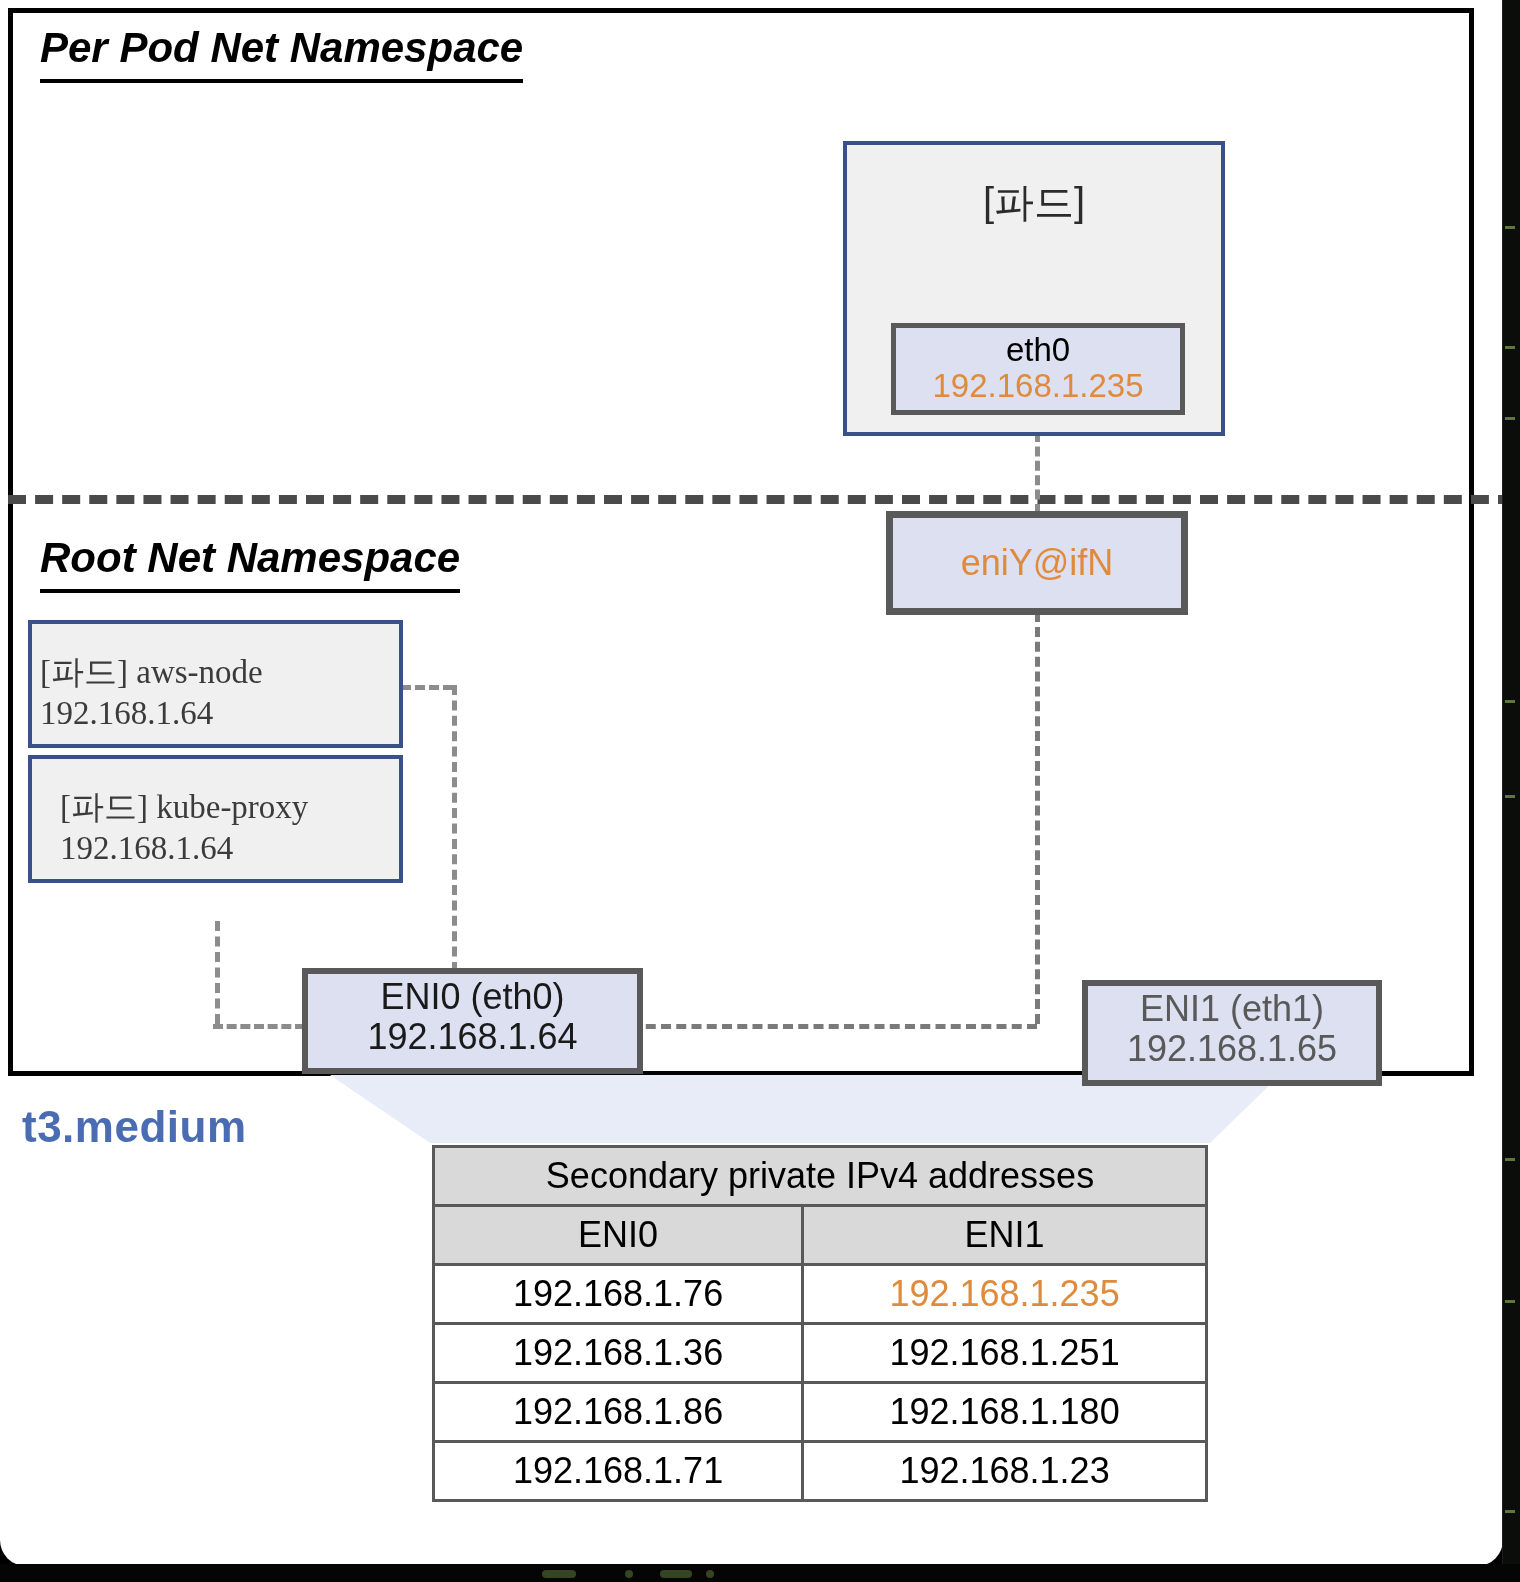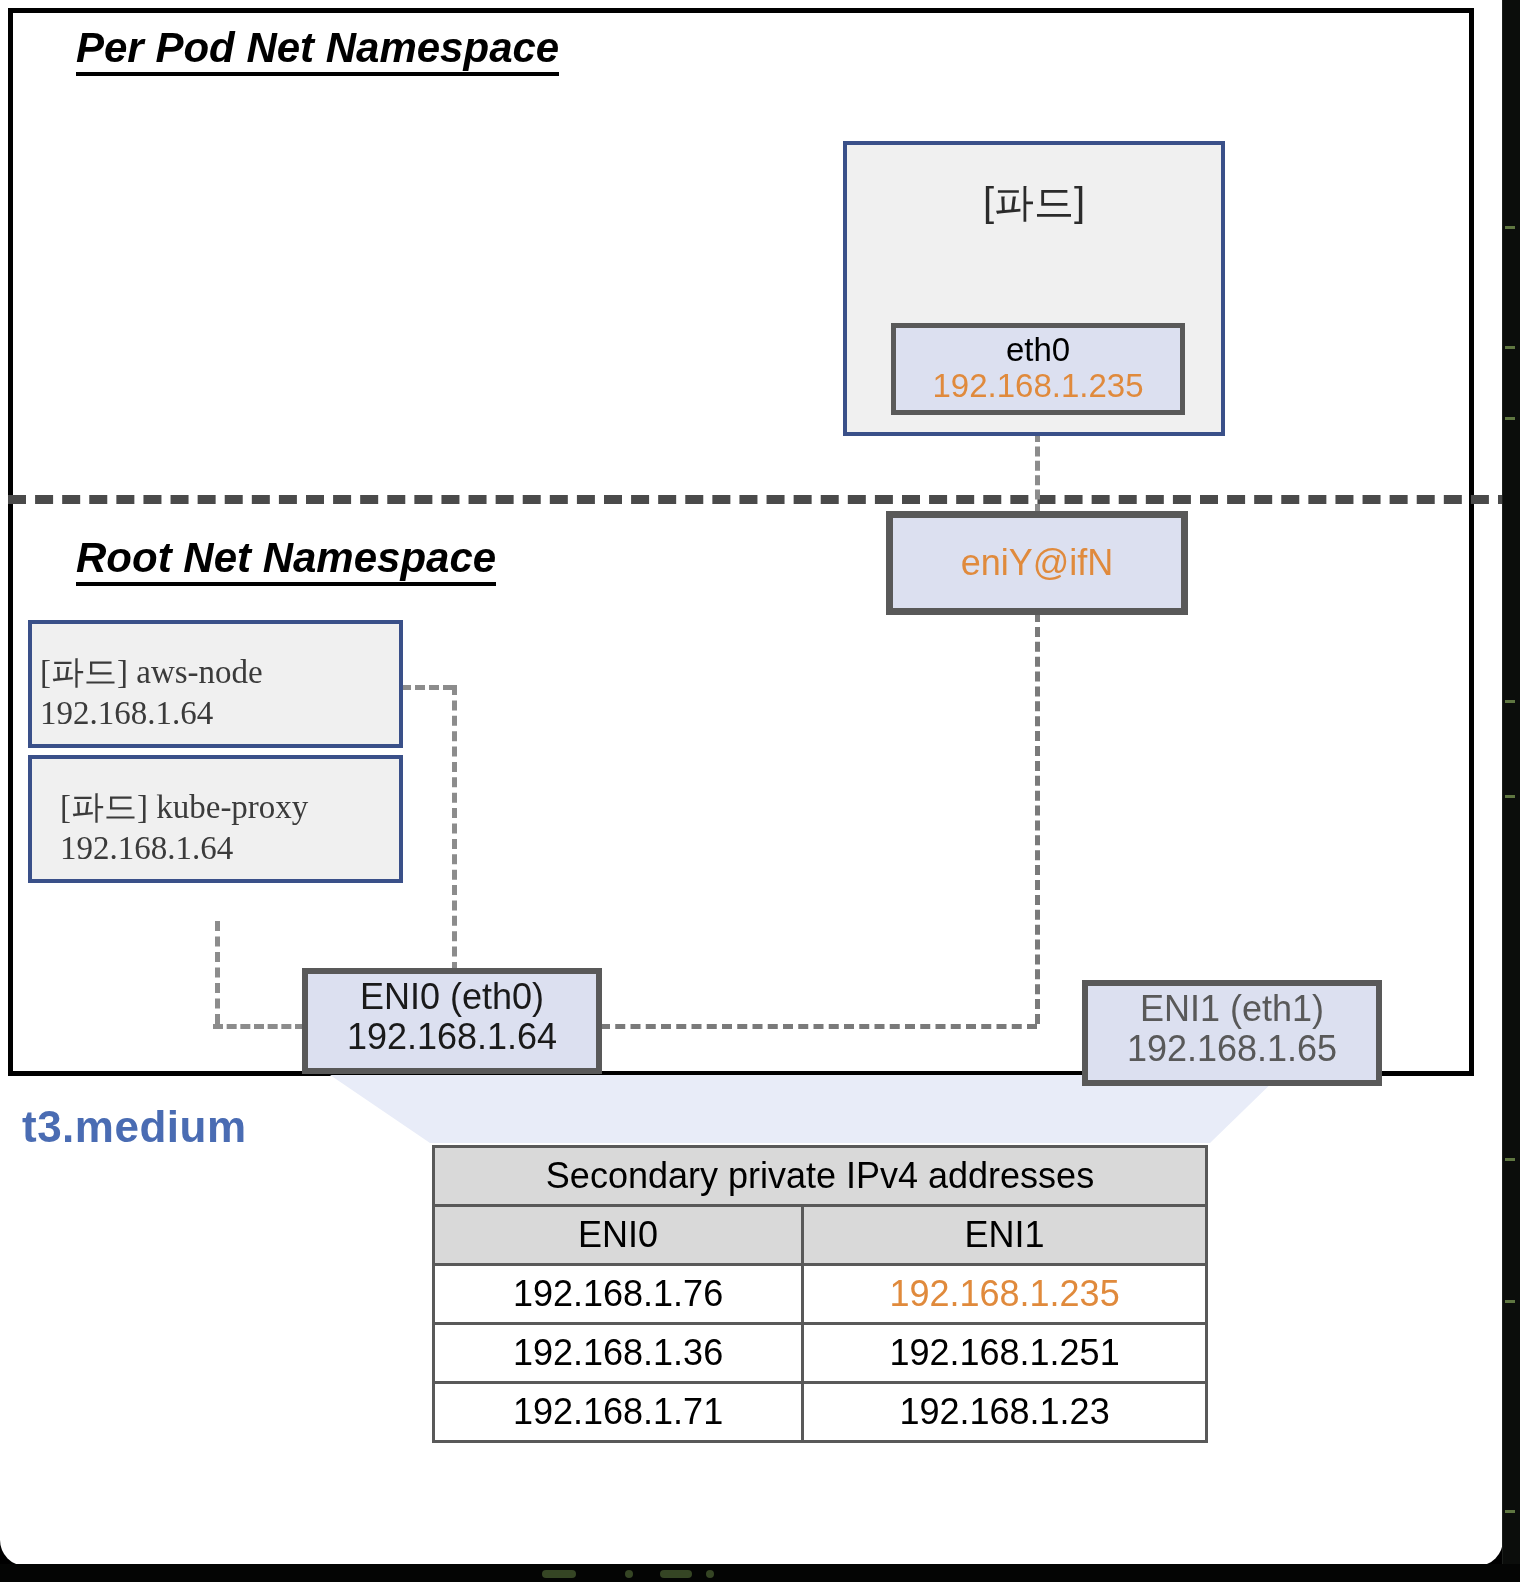--- a/index.html
+++ b/index.html
@@ -96,23 +96,22 @@
   
   .ns-title {
     position: absolute;
     font-family: "Liberation Sans", sans-serif;
     font-weight: bold;
     font-style: italic;
     font-size: 42px;
     color: #000000;
     white-space: nowrap;
     border-bottom: 4px solid #000000;
-    padding-bottom: 2px;
+    padding-bottom: 9px;
     line-height: 1.05;
-    margin-left: 36px;
   }
   #title-perpod { left: 40px; top: 26px; }
   #title-root   { left: 40px; top: 536px; }
 
   
   .podbox {
     position: absolute;
     box-sizing: border-box;
     background: #f0f0f0;
     border: 4px solid #3a5089;
@@ -201,21 +200,21 @@
     border: 6px solid #595959;
     text-align: center;
     z-index: 4;
   }
   .enibox .eni-name,
   .enibox .eni-ip {
     display: block;
     font-size: 36px;
     line-height: 1.12;
   }
-  #eni0-box { left: 302px; top: 968px; width: 300px; height: 106px; text-align: center; }
+  #eni0-box { left: 302px; top: 968px; width: 341px; height: 106px; text-align: center; }
   #eni0-box .eni-name { color: #1a1a1a; margin-top: 3px; }
   #eni0-box .eni-ip   { color: #1a1a1a; }
   #eni1-box { left: 1082px; top: 968px; width: 300px; height: 106px; margin-top: 12px; }
   #eni1-box .eni-name { color: #595959; margin-top: 3px; }
   #eni1-box .eni-ip   { color: #595959; }
 
   
   .conn-h {
     position: absolute;
     height: 0;
@@ -351,20 +350,24 @@
       <tbody id="ip-table-body">
           <tr>
             <td>192.168.1.76</td>
             <td class="highlight">192.168.1.235</td>
           </tr>
           <tr>
             <td>192.168.1.36</td>
             <td>192.168.1.251</td>
           </tr>
           <tr>
+            <td>192.168.1.86</td>
+            <td>192.168.1.180</td>
+          </tr>
+          <tr>
             <td>192.168.1.71</td>
             <td>192.168.1.23</td>
           </tr>
         </tbody>
     </table>
 
   </div>
 
   <div id="right-strip">
     <div class="tick" style="top:226px;"></div>

